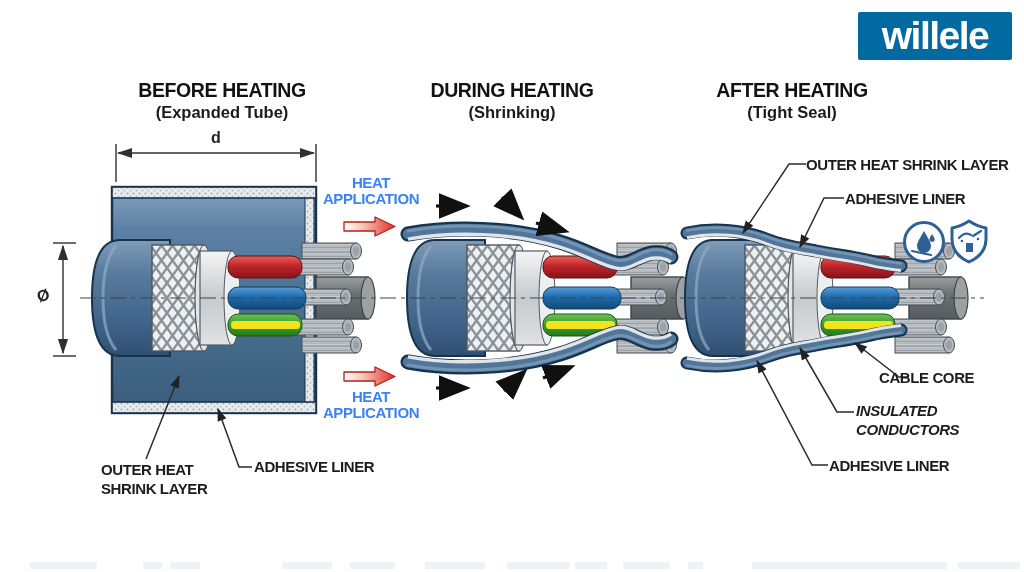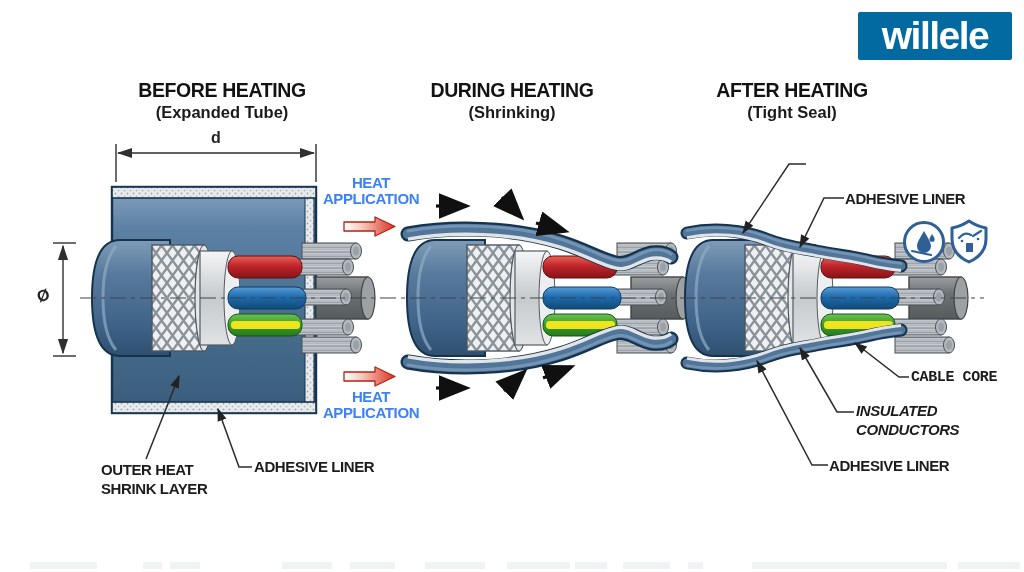--- a/index.html
+++ b/index.html
@@ -240,22 +240,23 @@
 
   <div class="heat" style="left:309px;top:175px;">
     <div>HEAT</div>
     <div>APPLICATION</div>
   </div>
   <div class="heat" style="left:309px;top:389px;">
     <div>HEAT</div>
     <div>APPLICATION</div>
   </div>
 
+  <div class="lbl" style="left:806px;top:155px;">OUTER HEAT SHRINK LAYER</div>
   <div class="lbl" style="left:845px;top:189px;">ADHESIVE LINER</div>
-  <div class="lbl" style="left:911px;top:368px;font-family:Liberation Mono, monospace;">CABLE CORE</div>
+  <div class="lbl" style="left:879px;top:368px;">CABLE CORE</div>
   <div class="lbl" style="left:856px;top:401px;font-style:italic;">
     <div>INSULATED</div>
     <div>CONDUCTORS</div>
   </div>
   <div class="lbl" style="left:829px;top:456px;">ADHESIVE LINER</div>
   <div class="lbl" style="left:101px;top:460px;">
     <div>OUTER HEAT</div>
     <div>SHRINK LAYER</div>
   </div>
   <div class="lbl" style="left:254px;top:457px;">ADHESIVE LINER</div>

